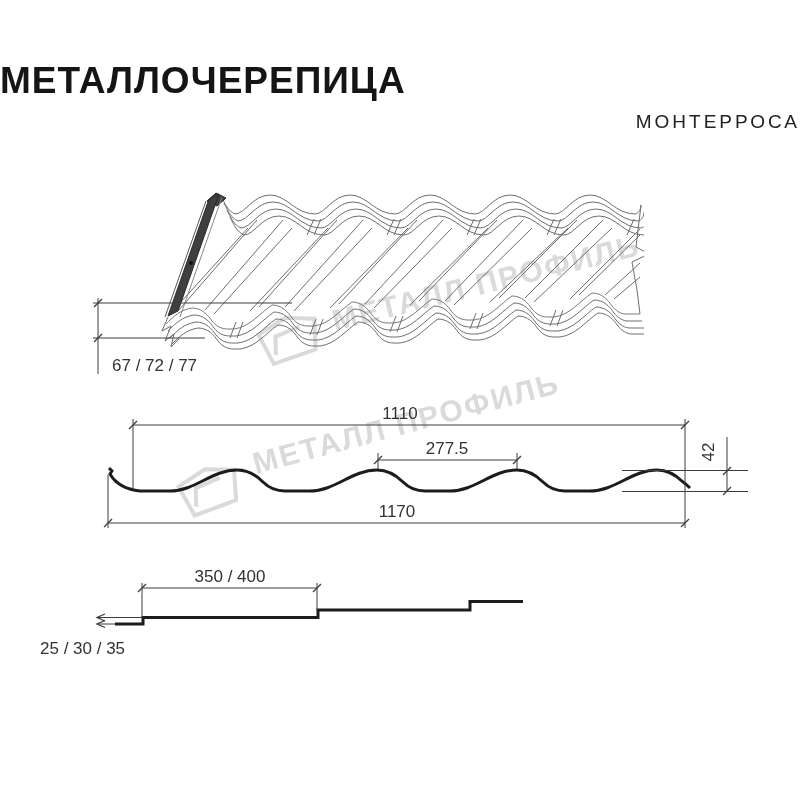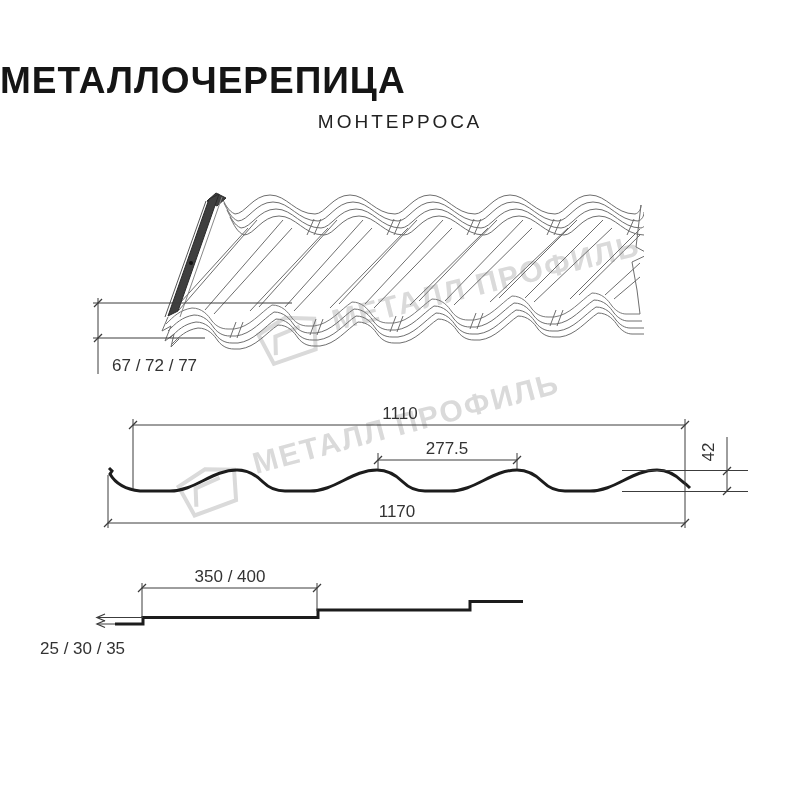--- a/index.html
+++ b/index.html
@@ -1,20 +1,20 @@
 <!DOCTYPE html>
 <html><head>
 <meta charset="utf-8">
 <style>
   html,body{margin:0;padding:0;background:#fff;}
   #stage{position:relative;width:800px;height:800px;background:#ffffff;overflow:hidden;
          font-family:"Liberation Sans", sans-serif;}
   .title{position:absolute;left:0;top:60px;width:800px;text-align:left;
          font-size:37px;font-weight:800;letter-spacing:1px;color:#151515;margin:0;}
-  .subtitle{position:absolute;left:0;top:111px;width:800px;text-align:center;
+  .subtitle{position:absolute;left:0;top:111px;width:800px;text-align:right;
          font-size:19px;font-weight:400;letter-spacing:3px;color:#222;margin:0;}
   svg{position:absolute;left:0;top:0;}
   .thin{stroke:#6e6e6e;stroke-width:1;fill:none;}
   .thin2{stroke:#7a7a7a;stroke-width:1;fill:none;}
   .thick{stroke:#1c1c1c;stroke-width:3;fill:none;stroke-linejoin:miter;}
   .dim{stroke:#3c3c3c;stroke-width:1;fill:none;}
   .tick{stroke:#3c3c3c;stroke-width:1.3;fill:none;}
   .dimtext{font-family:"Liberation Sans",sans-serif;font-size:17px;fill:#333;}
   .wm{font-family:"Liberation Sans",sans-serif;font-size:30px;font-weight:700;
       letter-spacing:2px;fill:#dadada;}

